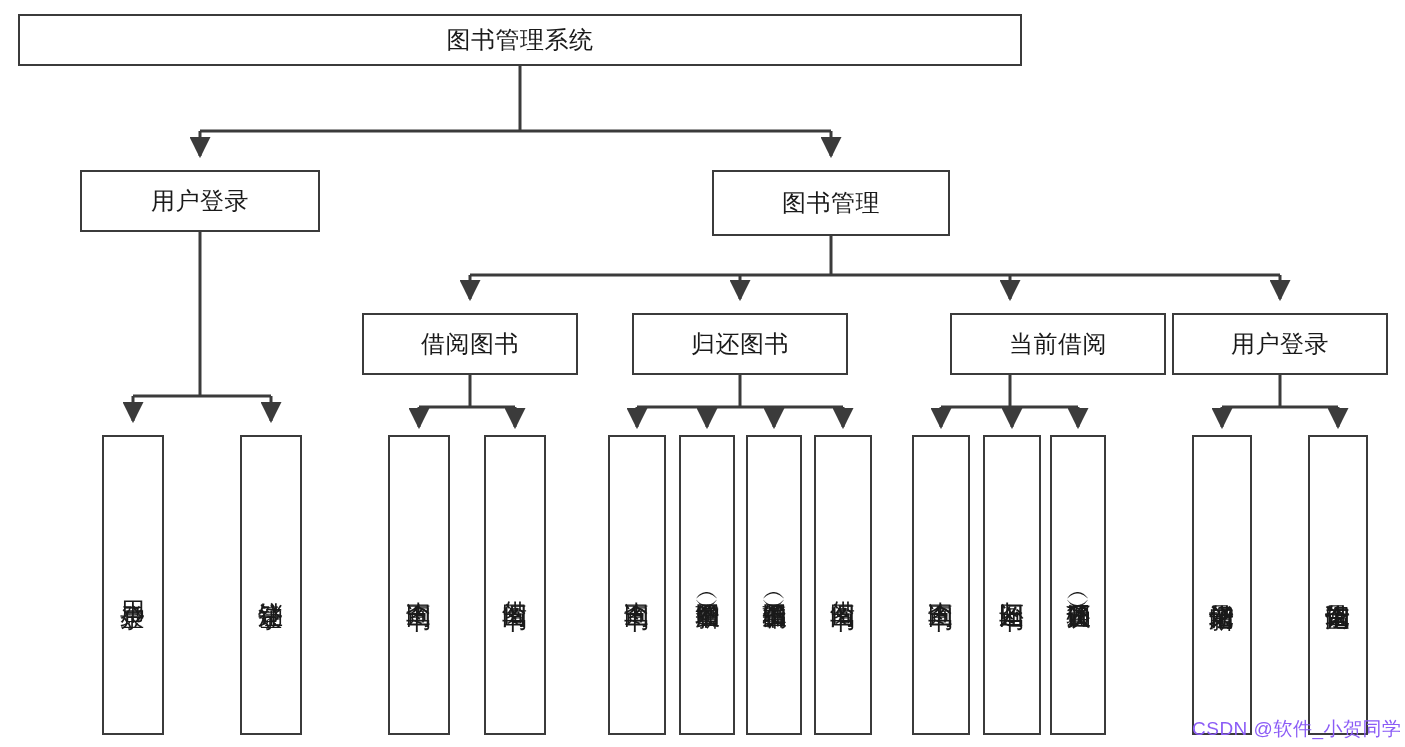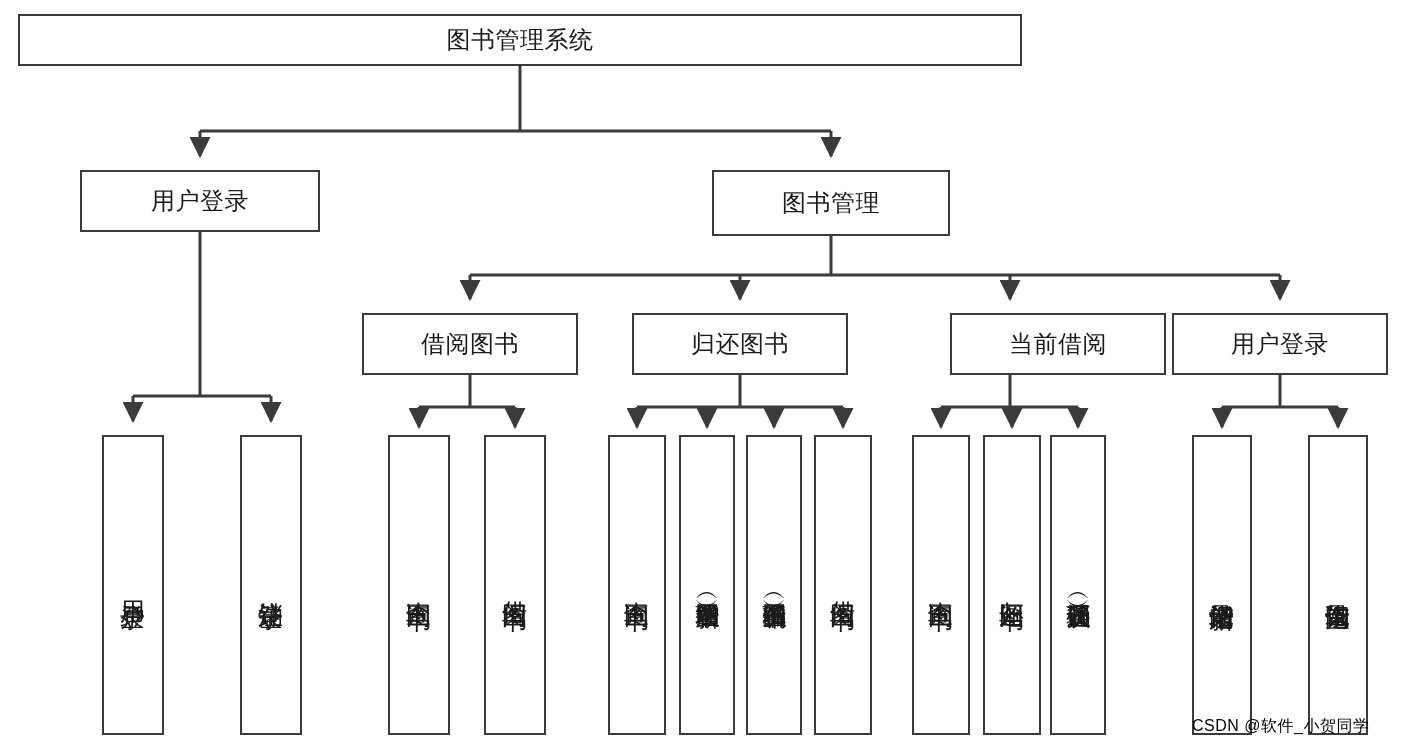--- a/index.html
+++ b/index.html
@@ -51,22 +51,22 @@
     padding: 4px 0;
     text-align: center;
   }
   .node.v .vtext {
     writing-mode: vertical-rl;
     text-orientation: upright;
     display: block;
   }
   .watermark {
     position: absolute;
-    color: #000000;
-    font-size: 16px;
+    color: #8b5cf6;
+    font-size: 19px;
     white-space: nowrap;
     letter-spacing: 0.5px;
     font-family: "Liberation Sans", "DejaVu Sans", sans-serif;
   }
 </style>
 </head>
 <body>
 
 <div id="canvas">
 

